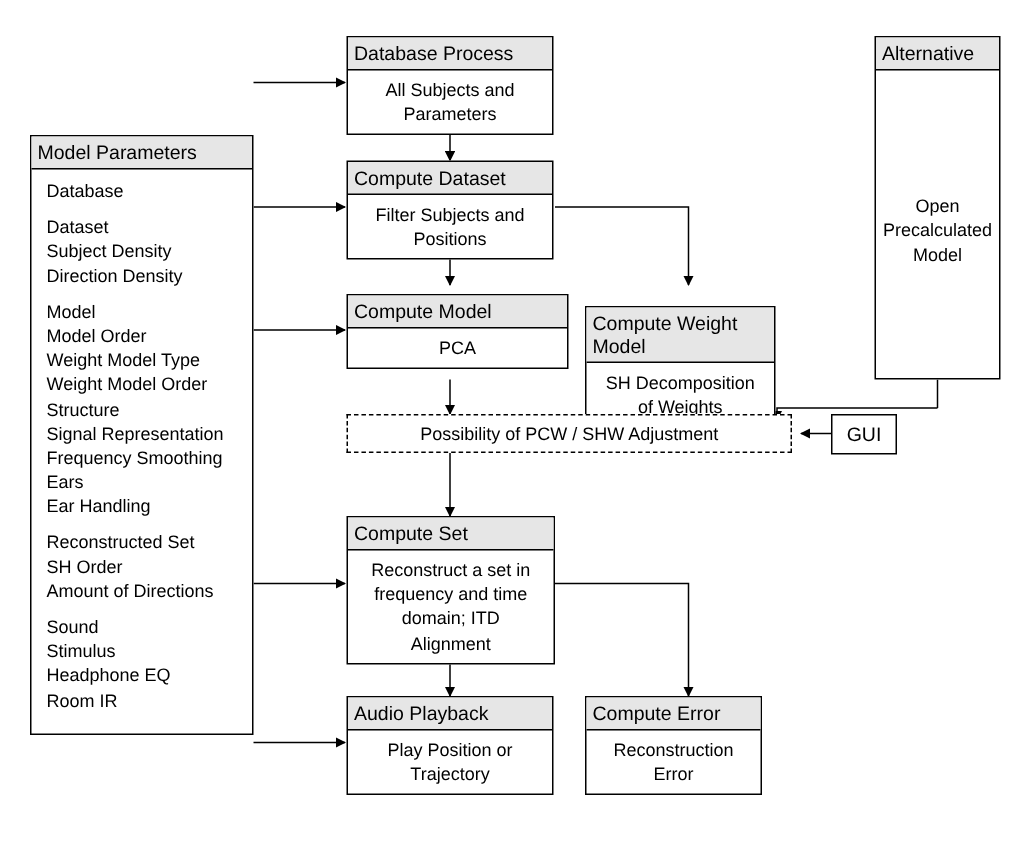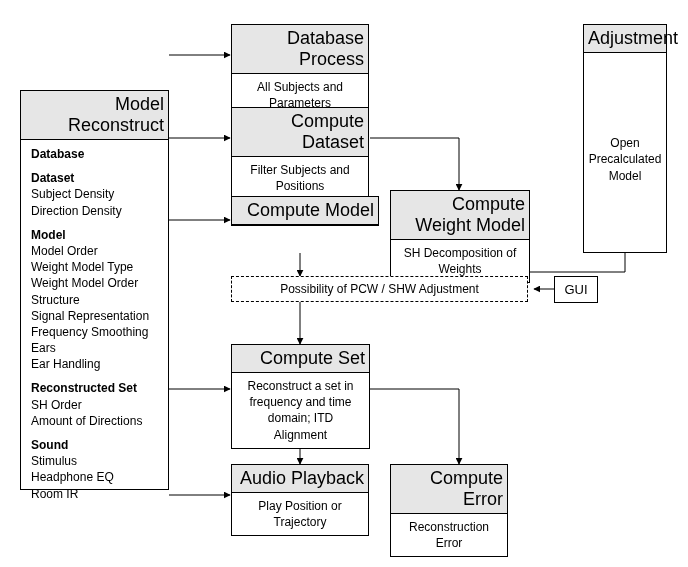--- a/index.html
+++ b/index.html
@@ -1,22 +1,22 @@
 <!DOCTYPE html>
 <html><head>
 <meta charset="utf-8">
 <style>
   html,body{margin:0;padding:0;background:#fff;font-family:Arial,Helvetica,sans-serif;font-size:12px;color:#000}
   .canvas{position:relative;width:688px;height:567px}
   .box{position:absolute;border:1px solid #000;background:#fff;box-sizing:border-box}
-  .hdr{background:#e6e6e6;border-bottom:1px solid #000;text-align:right;padding:3px 4px;font-size:18px}
+  .hdr{background:#e6e6e6;border-bottom:1px solid #000;text-align:left;padding:3px 4px;font-size:13px}
   .body{padding:5px 8px;text-align:center;font-size:12px;line-height:1.35}
   .params{position:absolute;border:1px solid #000;background:#fff;box-sizing:border-box;padding:0}
   .params .pbody{padding:6px 10px;text-align:left;font-size:12px;line-height:1.35}
-  .pcat{font-weight:bold;margin-top:8px}
+  .pcat{font-weight:normal;margin-top:8px}
   .pcat:first-child{margin-top:0}
   .adj{position:absolute;border:1px dashed #000;background:#fff;box-sizing:border-box;text-align:center;padding:5px 22px;font-size:12px}
   .gui{position:absolute;border:1px solid #000;background:#fff;box-sizing:border-box;text-align:center;padding:5px 6px;font-size:13px}
   svg{position:absolute;left:0;top:0}
 </style>
 </head>
 <body>
 <div class="canvas">
 
 <svg width="688" height="567">
@@ -44,21 +44,21 @@
 
   <polyline points="370,389 459,389 459,464" fill="none" stroke="#000" marker-end="url(#ah)"></polyline>
 
   <line x1="554" y1="289" x2="534" y2="289" stroke="#000" marker-end="url(#ah)"></line>
 
   <line x1="625" y1="253" x2="625" y2="272" stroke="#000"></line>
   <polyline points="625,272 518,272 518,280" fill="none" stroke="#000" marker-end="url(#ah)"></polyline>
 </svg>
 
 <div class="params" style="left:20px;top:90px;width:149px;height:400px">
-  <div class="hdr">Model Reconstruct</div>
+  <div class="hdr">Model Parameters</div>
   <div class="pbody" id="params-body">
         <div class="pcat">Database</div>
         <div class="pcat">Dataset</div>
         <div>Subject Density</div>
         <div>Direction Density</div>
         <div class="pcat">Model</div>
         <div>Model Order</div>
         <div>Weight Model Type</div>
         <div>Weight Model Order</div>
         <div>Structure</div>
@@ -81,23 +81,24 @@
   <div class="body">All Subjects and Parameters</div>
 </div>
 
 <div class="box" style="left:231px;top:107px;width:138px">
   <div class="hdr">Compute Dataset</div>
   <div class="body">Filter Subjects and Positions</div>
 </div>
 
 <div class="box" style="left:231px;top:196px;width:148px">
   <div class="hdr">Compute Model</div>
+  <div class="body">PCA</div>
 </div>
 
-<div class="box" style="left:390px;top:190px;width:140px">
+<div class="box" style="left:390px;top:204px;width:127px">
   <div class="hdr">Compute Weight Model</div>
   <div class="body">SH Decomposition of Weights</div>
 </div>
 
 <div class="adj" style="left:231px;top:276px;width:297px">Possibility of PCW / SHW Adjustment</div>
 
 <div class="gui" style="left:554px;top:276px;width:44px">GUI</div>
 
 <div class="box" style="left:231px;top:344px;width:139px">
   <div class="hdr">Compute Set</div>
@@ -108,17 +109,17 @@
   <div class="hdr">Audio Playback</div>
   <div class="body">Play Position or Trajectory</div>
 </div>
 
 <div class="box" style="left:390px;top:464px;width:118px">
   <div class="hdr">Compute Error</div>
   <div class="body">Reconstruction Error</div>
 </div>
 
 <div class="box" style="left:583px;top:24px;width:84px;height:229px">
-  <div class="hdr">Adjustment</div>
+  <div class="hdr">Alternative</div>
   <div class="body" style="height:calc(100% - 24px);display:flex;align-items:center;justify-content:center">Open Precalculated Model</div>
 </div>
 
 </div>
 
 </body></html>

